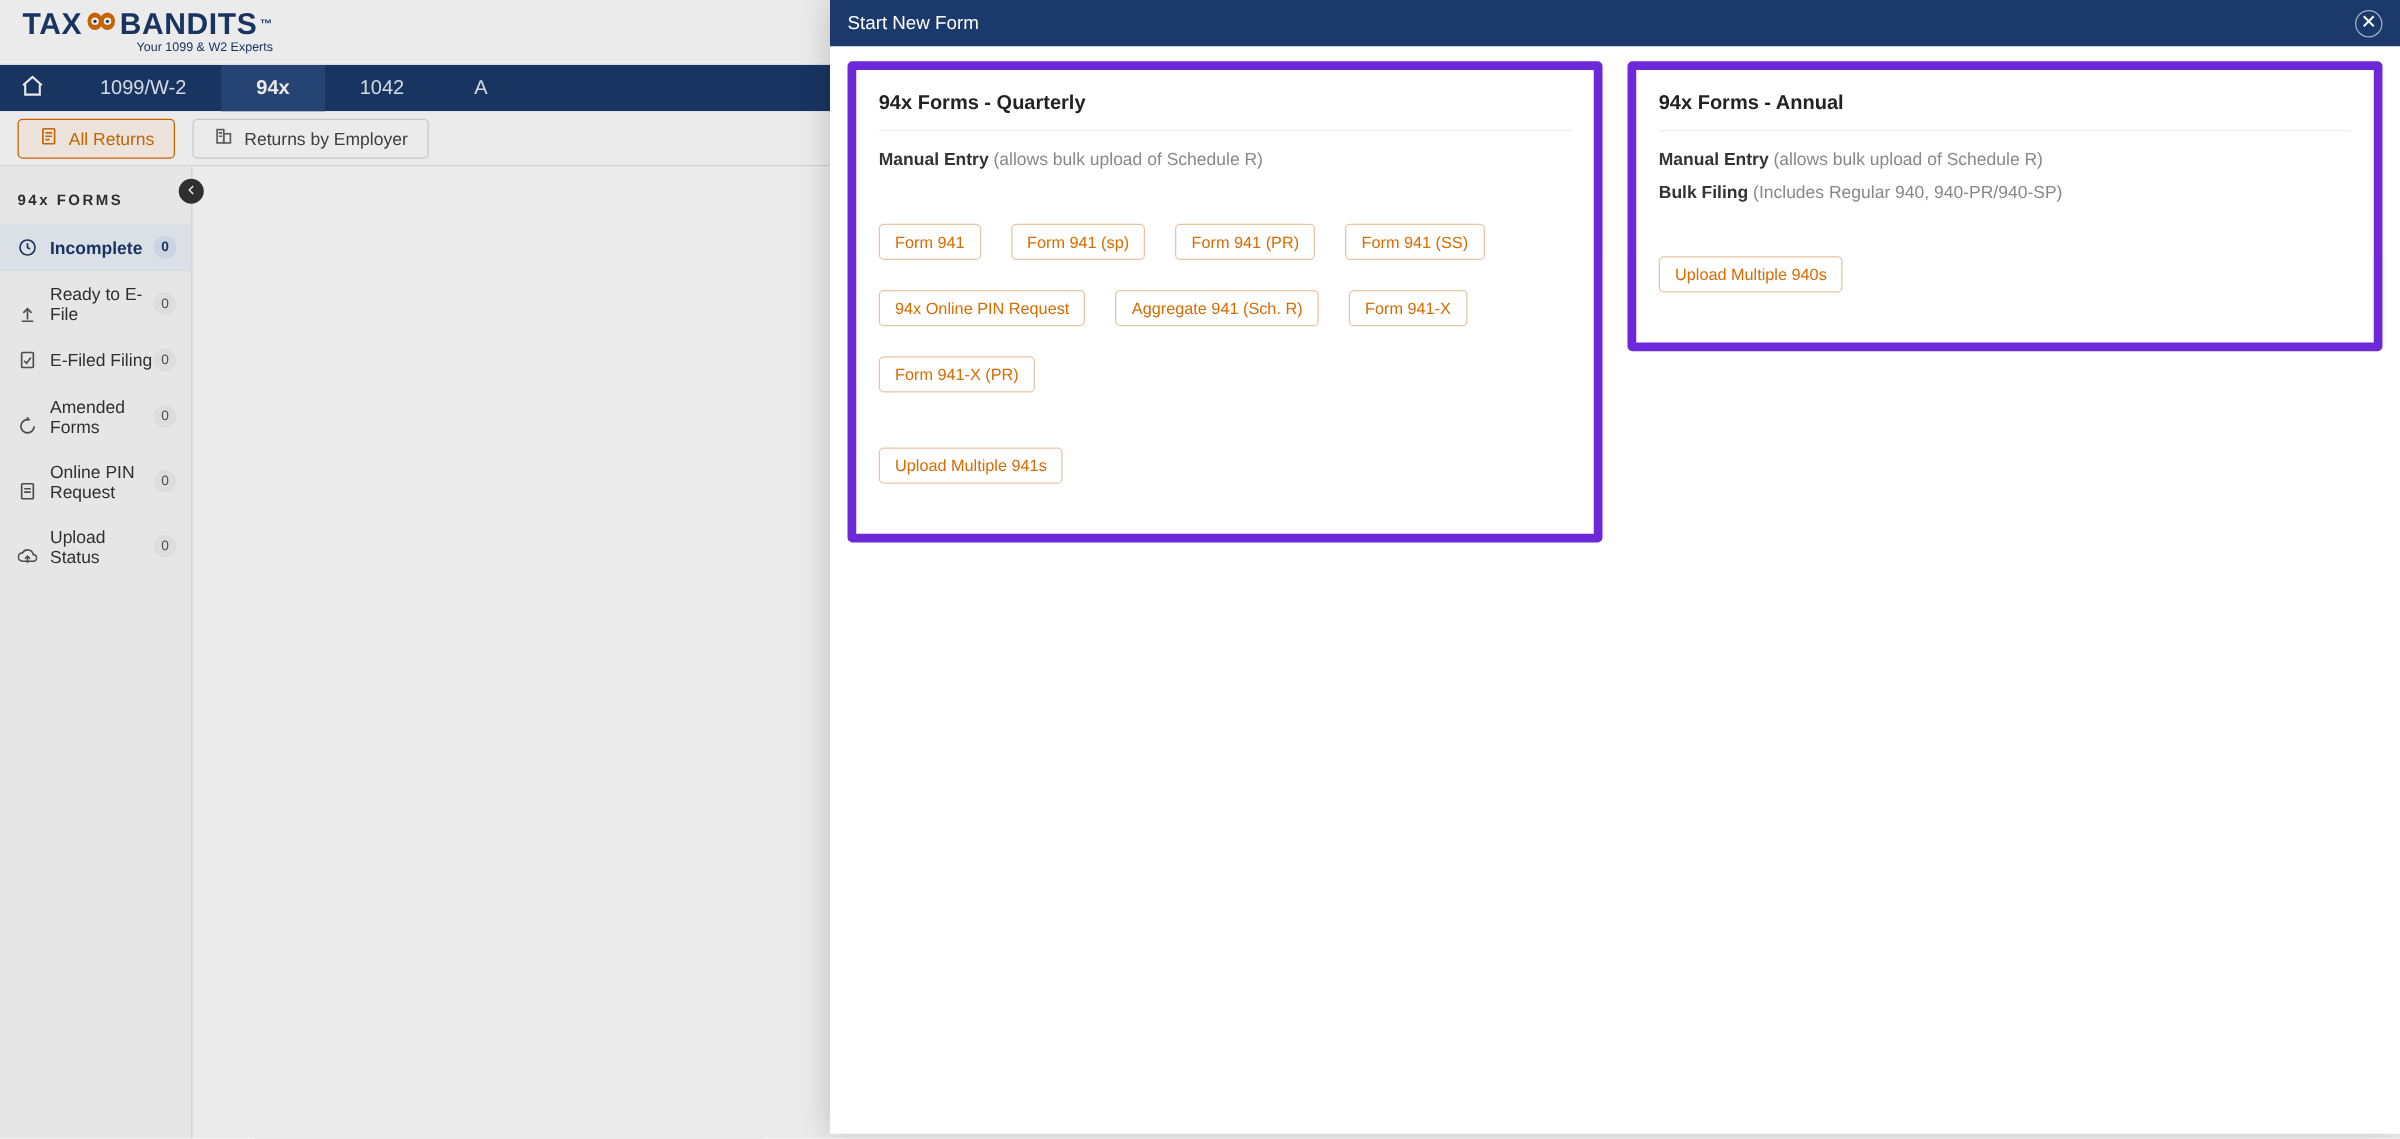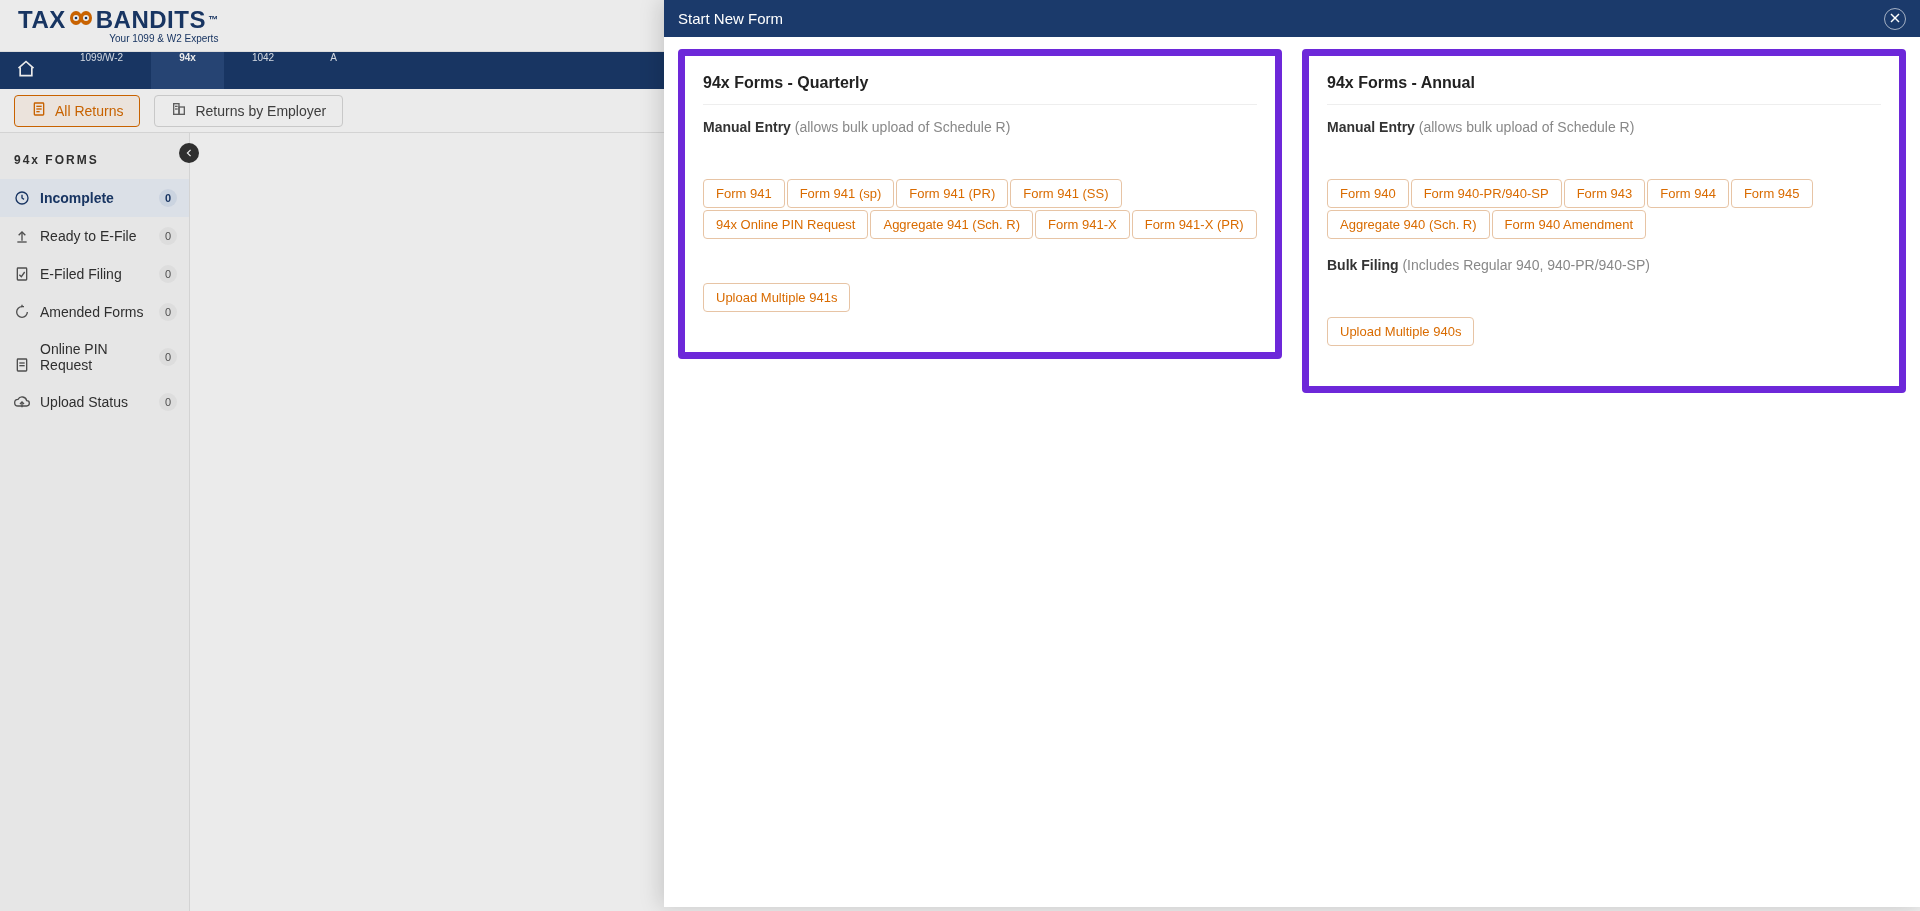--- a/index.html
+++ b/index.html
@@ -68,22 +68,22 @@
     align-items: stretch;
     color: #fff;
   }
   .main-nav .home-tab {
     width: 52px;
     display:flex; align-items:center; justify-content:center;
     cursor:pointer;
   }
   .main-nav .tab {
     padding: 0 28px;
-    display:flex; align-items:flex-start;
-    font-size:10px;
+    display:flex; align-items:center;
+    font-size:16px;
     cursor:pointer;
     color:#e6ecf5;
   }
   .main-nav .tab.active {
     background: var(--nav-blue-light);
     color:#fff;
     font-weight:600;
   }
 
   
@@ -113,21 +113,21 @@
     background:#fff7ef;
   }
 
   
   .body {
     display:flex;
     height: calc(911px - 52px - 37px - 44px);
   }
 
   .sidebar {
-    width: 190px;
+    width: 154px;
     background: var(--sidebar-bg);
     border-right:1px solid #e5e5e5;
     position:relative;
     padding-top:14px;
   }
   .sidebar-title {
     font-size:12px;
     letter-spacing:2px;
     color:#333;
     padding: 6px 14px 12px;
@@ -228,21 +228,21 @@
     border-bottom:1px solid #eee;
     padding-bottom:12px;
   }
   .sub-label {
     font-size:14px;
     margin-bottom:10px;
   }
   .sub-label .muted { color:#888; font-weight:400; }
   .sub-label .bold { font-weight:700; }
   .pill-row {
-    display:flex; flex-wrap:wrap; gap:2px;
+    display:flex; flex-wrap:wrap; gap:24px;
     margin-bottom:18px;
     margin-top:44px;
   }
   .pill {
     border:1px solid var(--pill-border);
     color: var(--accent-orange);
     background:#fff;
     border-radius:4px;
     padding: 6px 12px;
     font-size:13px;
@@ -459,29 +459,20 @@
       </div>
     </section>
 
     <section class="panel">
       <h3>94x Forms - Annual</h3>
 
       <div class="sub-label">
         <span class="bold">Manual Entry</span>
         <span class="muted">(allows bulk upload of Schedule R)</span>
       </div>
-      <div class="pill-row">
-        <button class="pill">Form 940</button>
-        <button class="pill">Form 940-PR/940-SP</button>
-        <button class="pill">Form 943</button>
-        <button class="pill">Form 944</button>
-        <button class="pill">Form 945</button>
-        <button class="pill">Aggregate 940 (Sch. R)</button>
-        <button class="pill">Form 940 Amendment</button>
-      </div>
 
       <div class="sub-label">
         <span class="bold">Bulk Filing</span>
         <span class="muted">(Includes Regular 940, 940-PR/940-SP)</span>
       </div>
       <div class="pill-row">
         <button class="pill">Upload Multiple 940s</button>
       </div>
     </section>
 

